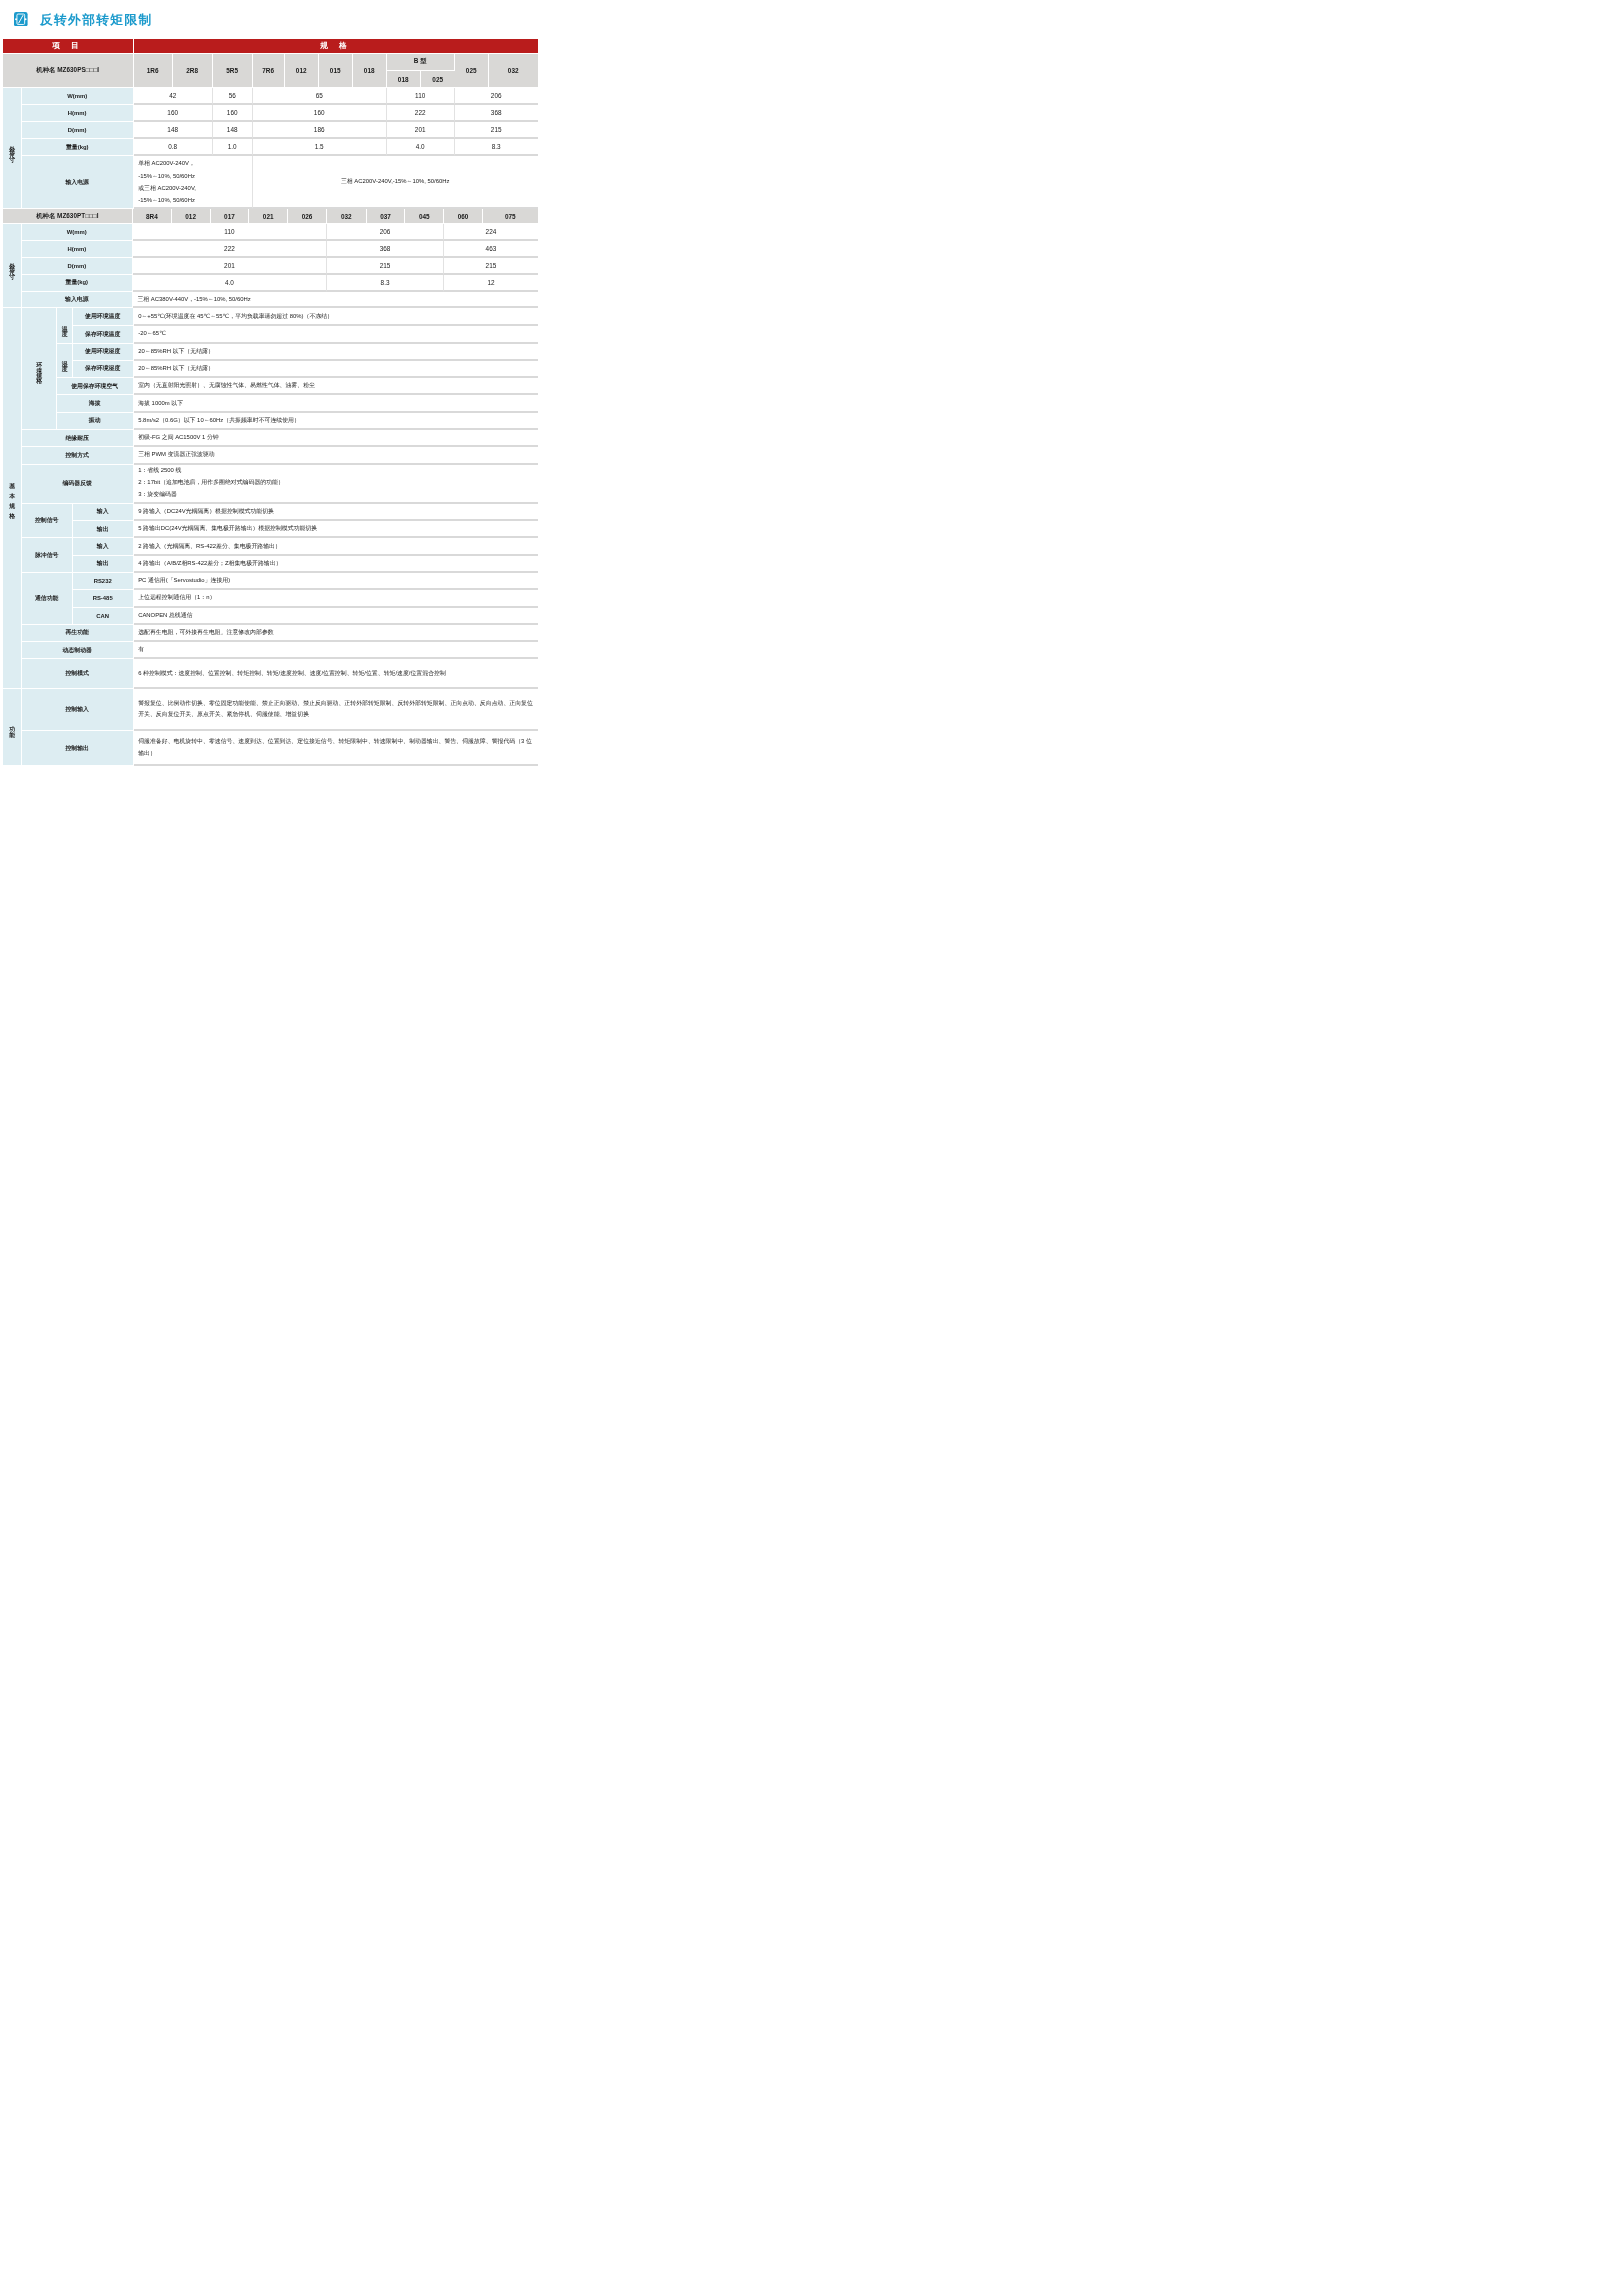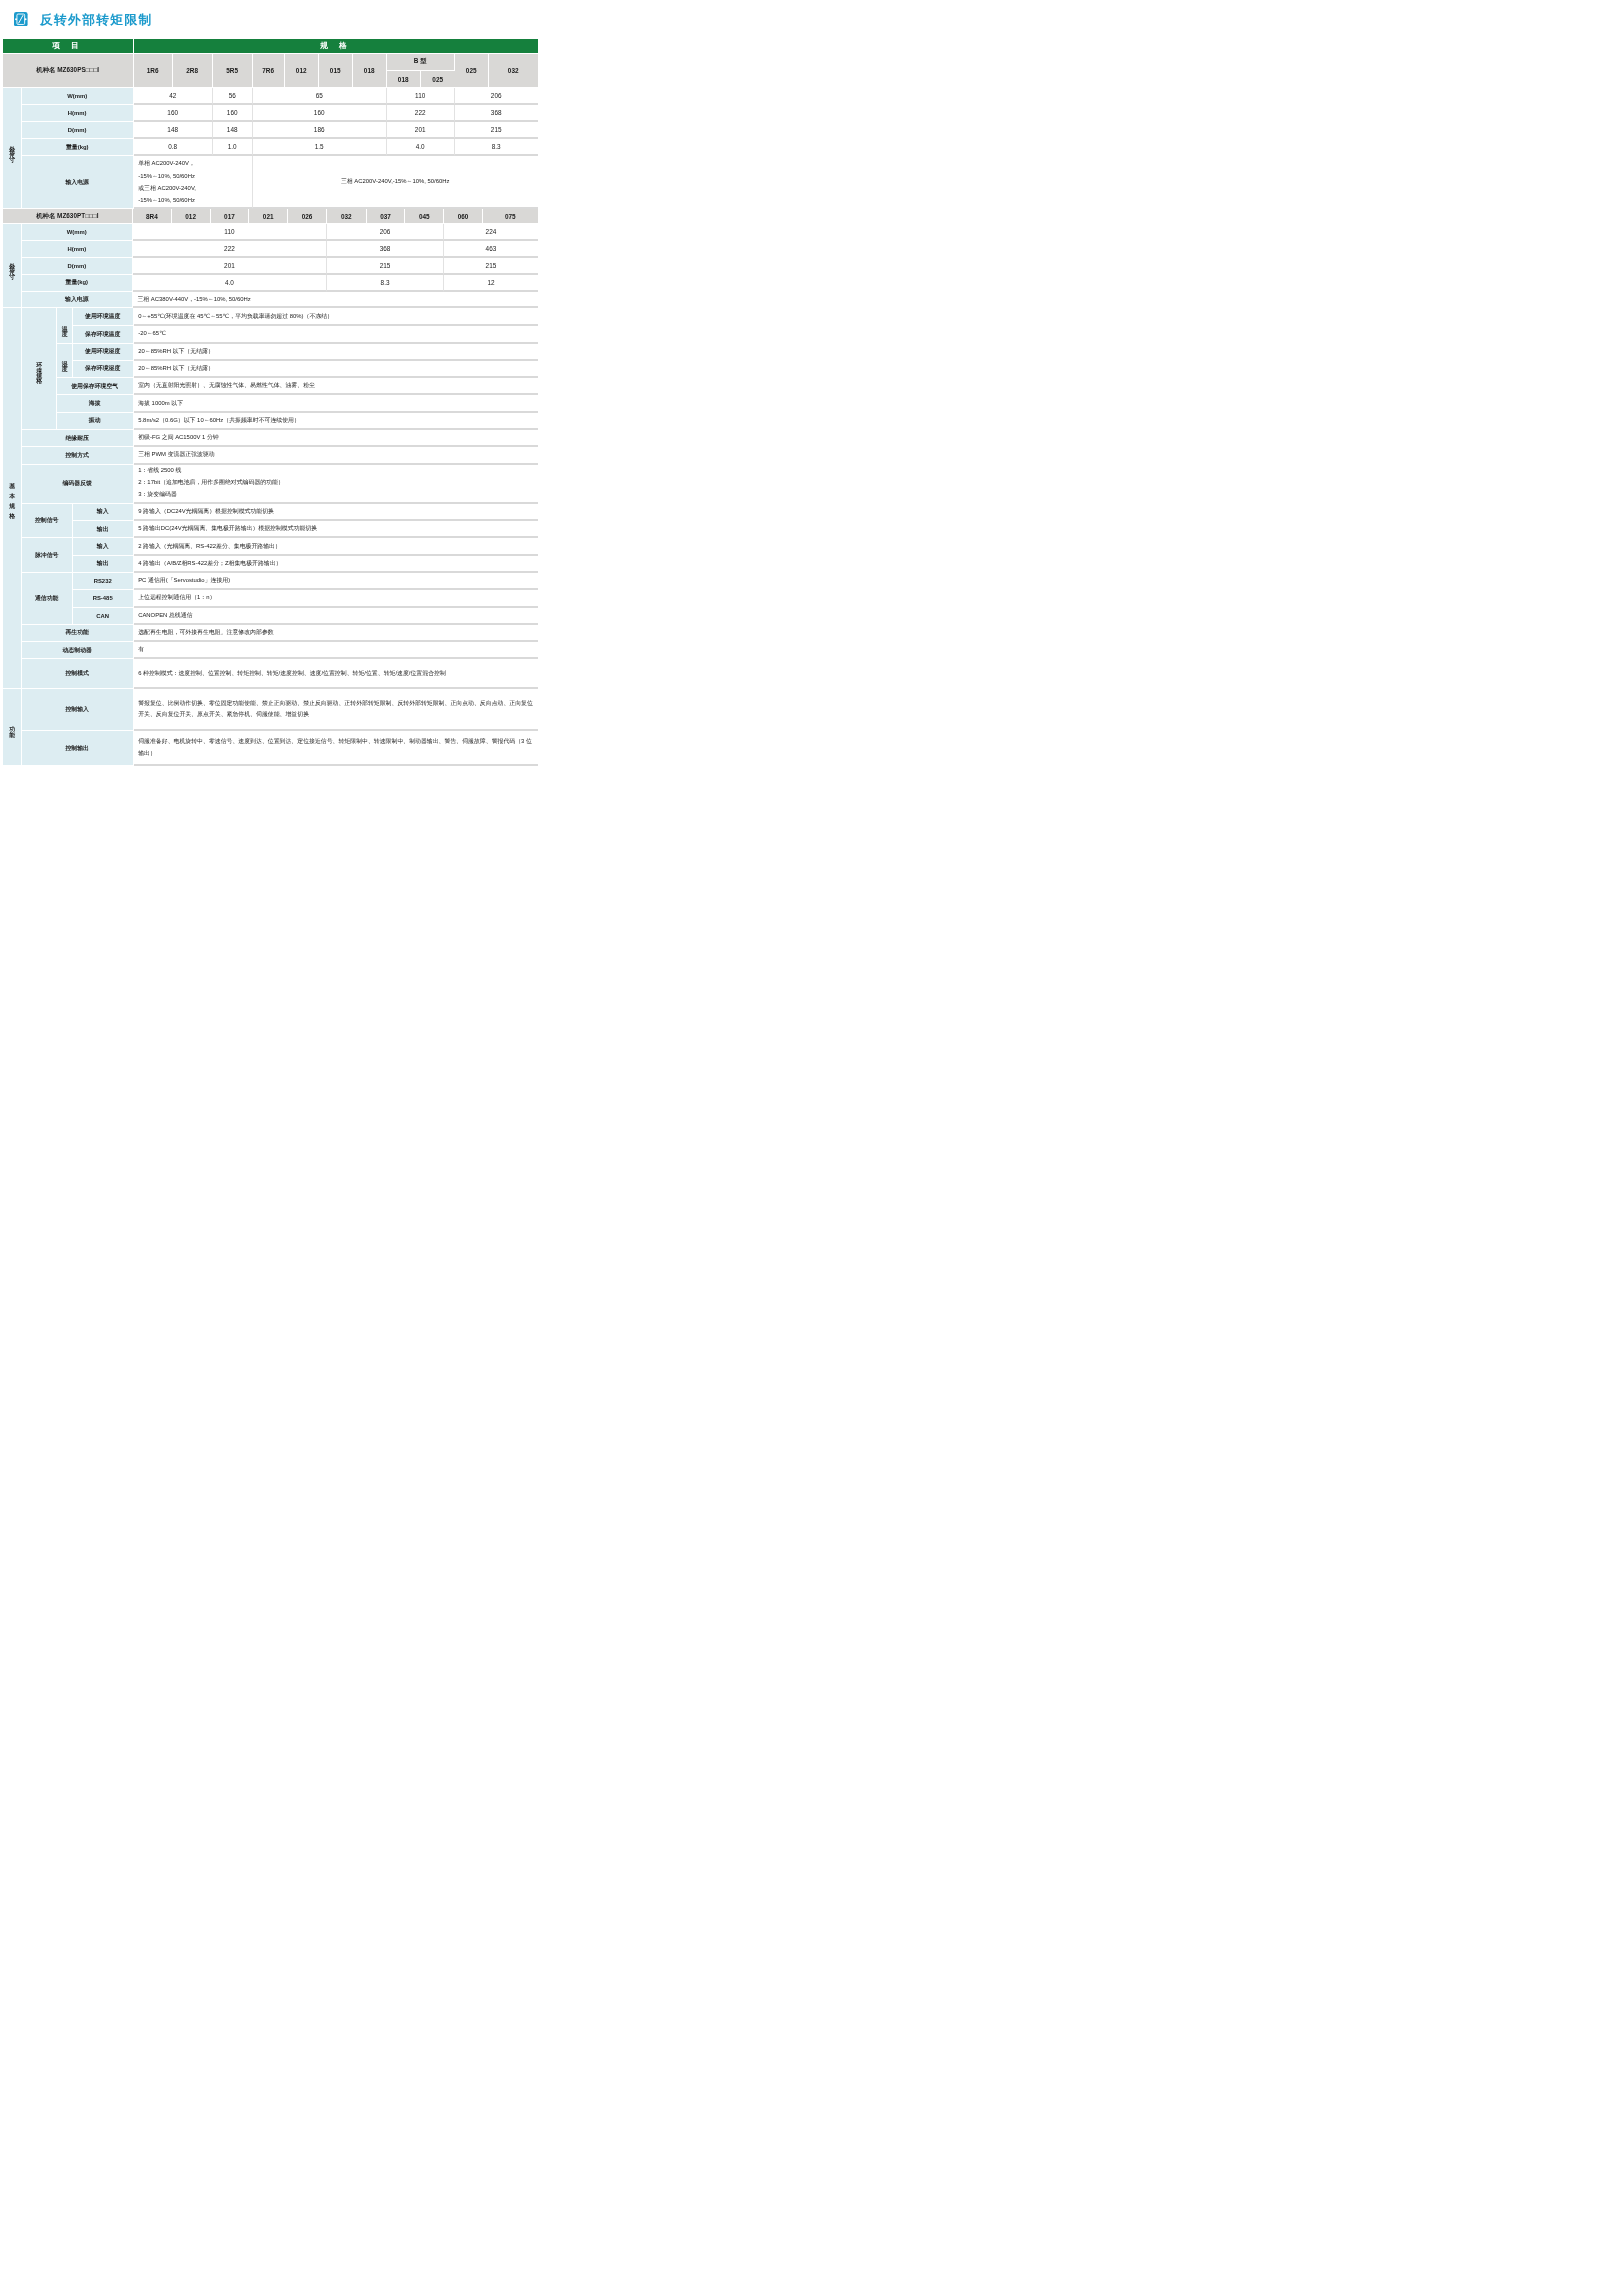--- a/index.html
+++ b/index.html
@@ -4,21 +4,21 @@
 <style>
   html,body{margin:0;padding:0;background:#ffffff;}
   body{width:540px;font-family:"Liberation Sans","DejaVu Sans",sans-serif;color:#1a1a1a;}
   .page{padding:6.4px 2.3px 13.6px 2.7px;}
   .title-row{display:flex;align-items:center;gap:11.8px;margin:2.7px 0 8.2px 11.8px;height:22px;}
   .title-icon{flex:0 0 auto;}
   .page-title{color:#1b9acc;font-size:12.7px;font-weight:bold;letter-spacing:1.4px;}
   table{border-collapse:separate;border-spacing:0;table-layout:fixed;}
   td{box-sizing:border-box;overflow:hidden;}
   
-  .hd{background:#15803d;color:#fff;font-weight:bold;font-size:7.7px;text-align:center;
+  .hd{background:#b91c1c;color:#fff;font-weight:bold;font-size:7.7px;text-align:center;
       letter-spacing:4.5px;border-right:1.8px solid #fff;border-bottom:1.8px solid #fff;}
   .hd.last{border-right:none;}
   
   .model{background:#d9d8d6;text-align:center;font-weight:bold;font-size:6.4px;
          border-right:1.4px solid #fff;border-bottom:1.4px solid #fff;}
   
   .lab{background:#ddedf2;text-align:center;font-weight:bold;font-size:5.9px;
        border-right:1.4px solid #fff;border-bottom:1.4px solid #fff;padding:0.5px 0.9px;}
   .vtext{writing-mode:vertical-rl;text-orientation:upright;letter-spacing:3.6px;display:inline-block;}
   .vtext.wide{letter-spacing:10px;}

